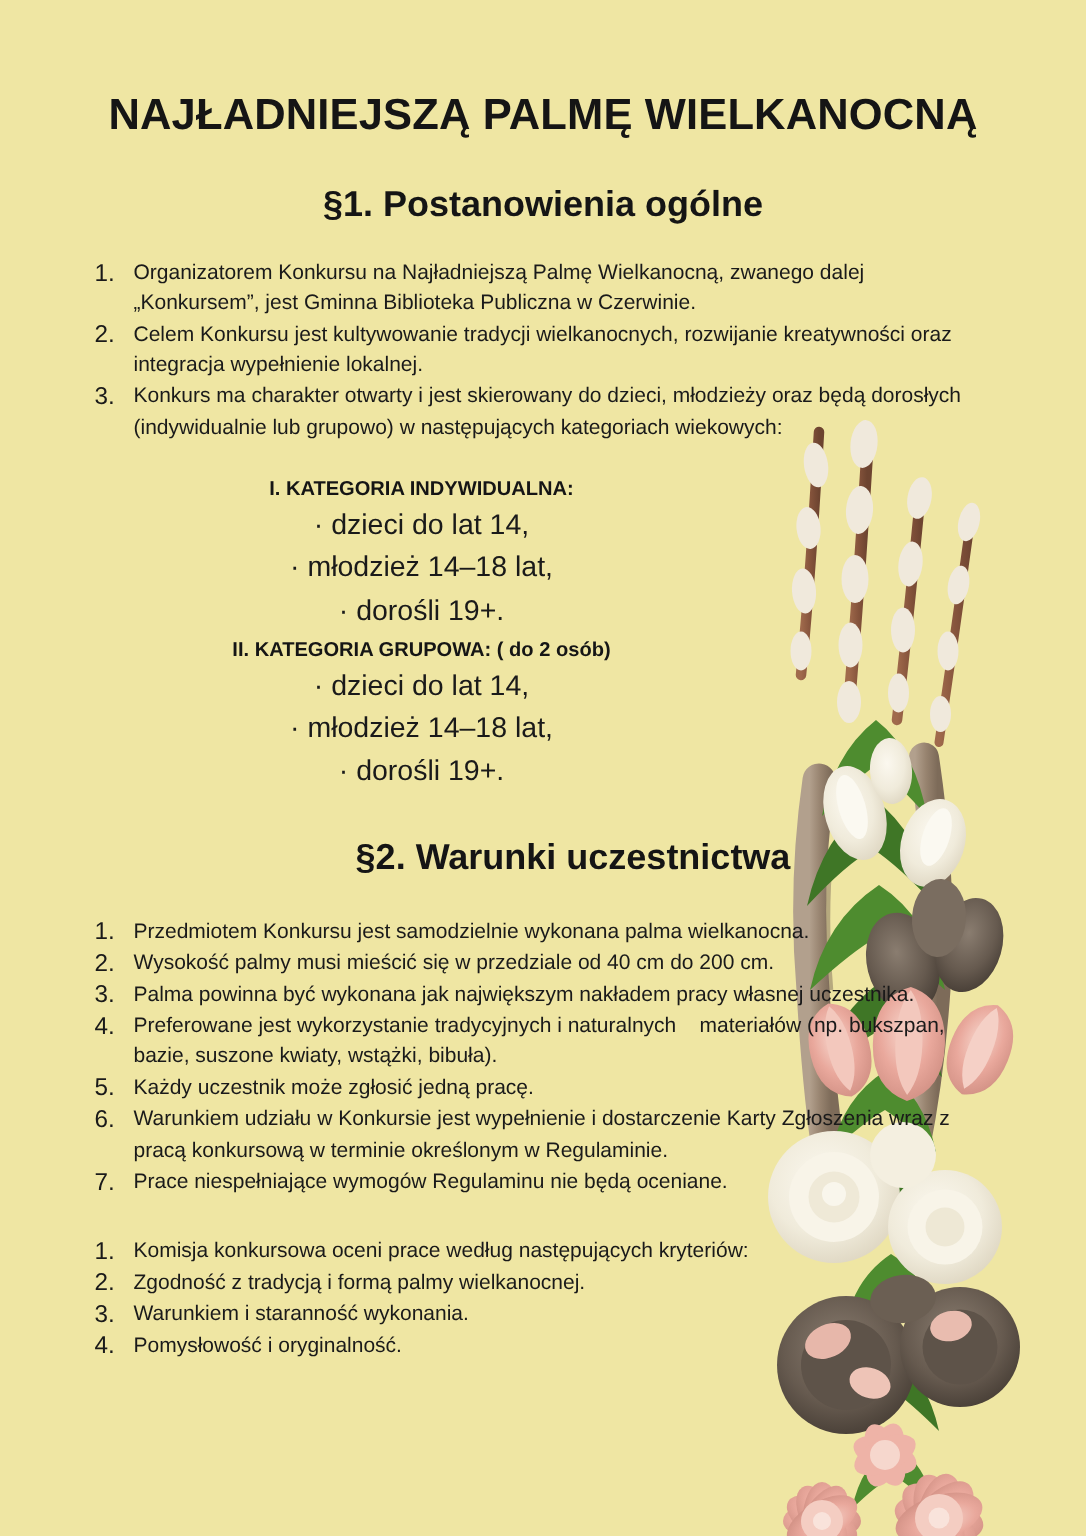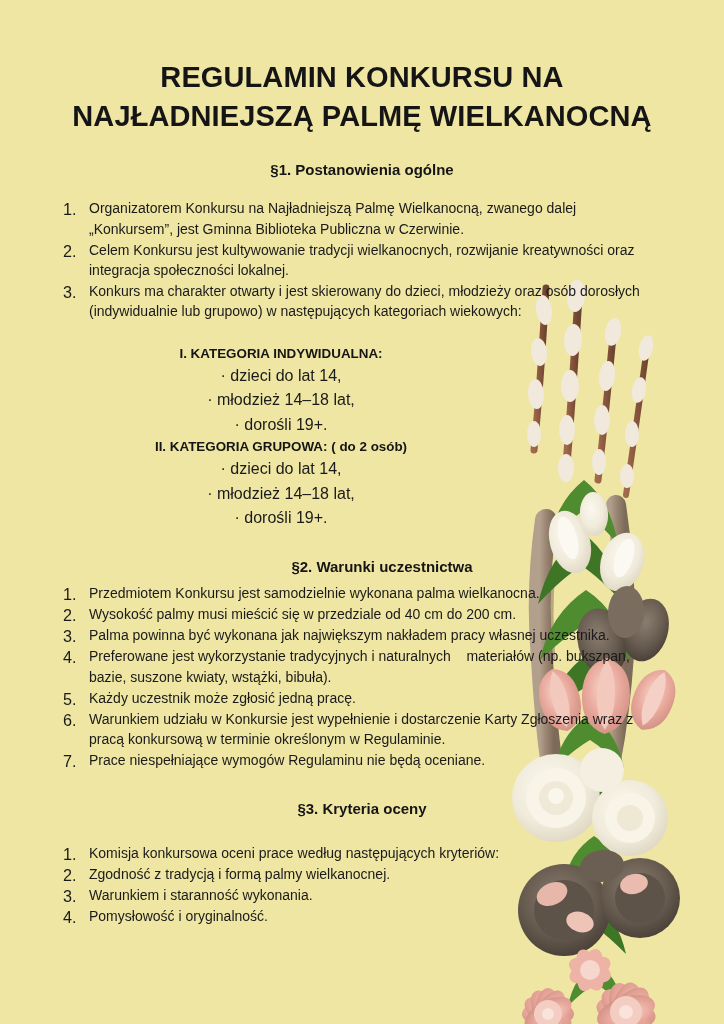--- a/index.html
+++ b/index.html
@@ -42,21 +42,21 @@
   .title-line {
     font-size: 29px;
     font-weight: bold;
     line-height: 1.33;
     letter-spacing: 0.1px;
     color: #151515;
   }
 
   .section-heading {
     text-align: center;
-    font-size: 15px;
+    font-size: 24px;
     font-weight: bold;
     color: #151515;
   }
   #heading-1 { margin-top: 26px; }
   #heading-2 { margin-top: 28px; padding-left: 40px; }
   #heading-3 { margin-top: 30px; }
 
   ol.numlist {
     margin: 0;
     padding: 0;
@@ -75,38 +75,38 @@
   }
   ol.numlist > li::before {
     content: counter(item) ".";
     position: absolute;
     left: 1px;
     top: 0;
     font-size: 16.2px;
   }
 
   #list-1 { margin: 20px 0 0 62px; width: 600px; }
-  #list-2 { margin: 8px 0 0 62px; width: 600px; }
+  #list-2 { margin: 24px 0 0 62px; width: 600px; }
   #list-3 { margin: 26px 0 0 62px; width: 600px; }
 
   
   #categories {
     margin: 22px 0 12px 0;
     padding-left: 46px;
     text-align: center;
     width: 470px;
   }
   .cat-heading {
     font-size: 13.4px;
     font-weight: bold;
     line-height: 1.52;
     color: #151515;
   }
   .cat-item {
-    font-size: 16px;
+    font-size: 19px;
     line-height: 1.52;
     color: #1a1a1a;
   }
 </style>
 </head>
 <body>
 
 <div id="palm-decoration" aria-hidden="true">
   <svg viewBox="0 0 230 754" preserveAspectRatio="none">
     <defs>
@@ -267,29 +267,28 @@
         </g>
         <circle r="10" fill="#f6d7cd"></circle>
       </g>
     </g>
   </svg>
 </div>
 
 <div id="doc">
 
   <div class="title-block">
-    <div class="title-line">REGULAMIN KONKURSU NA</div>
     <div class="title-line">NAJŁADNIEJSZĄ PALMĘ WIELKANOCNĄ</div>
   </div>
 
   <div class="section-heading" id="heading-1">§1. Postanowienia ogólne</div>
   <ol class="numlist" id="list-1">
     <li>Organizatorem Konkursu na Najładniejszą Palmę Wielkanocną, zwanego dalej „Konkursem”, jest Gminna Biblioteka Publiczna w Czerwinie.</li>
-    <li>Celem Konkursu jest kultywowanie tradycji wielkanocnych, rozwijanie kreatywności oraz integracja społeczności lokalnej.</li>
-    <li>Konkurs ma charakter otwarty i jest skierowany do dzieci, młodzieży oraz osób dorosłych (indywidualnie lub grupowo) w następujących kategoriach wiekowych:</li>
+    <li>Celem Konkursu jest kultywowanie tradycji wielkanocnych, rozwijanie kreatywności oraz integracja wypełnienie lokalnej.</li>
+    <li>Konkurs ma charakter otwarty i jest skierowany do dzieci, młodzieży oraz będą dorosłych (indywidualnie lub grupowo) w następujących kategoriach wiekowych:</li>
   </ol>
 
   <div id="categories">
     <div class="cat-heading">I. KATEGORIA INDYWIDUALNA:</div>
     <div class="cat-item">· dzieci do lat 14,</div>
     <div class="cat-item">· młodzież 14–18 lat,</div>
     <div class="cat-item">· dorośli 19+.</div>
     <div class="cat-heading">II. KATEGORIA GRUPOWA: ( do 2 osób)</div>
     <div class="cat-item">· dzieci do lat 14,</div>
     <div class="cat-item">· młodzież 14–18 lat,</div>
@@ -300,21 +299,20 @@
   <ol class="numlist" id="list-2">
     <li>Przedmiotem Konkursu jest samodzielnie wykonana palma wielkanocna.</li>
     <li>Wysokość palmy musi mieścić się w przedziale od 40 cm do 200 cm.</li>
     <li>Palma powinna być wykonana jak największym nakładem pracy własnej uczestnika.</li>
     <li>Preferowane jest wykorzystanie tradycyjnych i naturalnych    materiałów (np. bukszpan, bazie, suszone kwiaty, wstążki, bibuła).</li>
     <li>Każdy uczestnik może zgłosić jedną pracę.</li>
     <li>Warunkiem udziału w Konkursie jest wypełnienie i dostarczenie Karty Zgłoszenia wraz z pracą konkursową w terminie określonym w Regulaminie.</li>
     <li>Prace niespełniające wymogów Regulaminu nie będą oceniane.</li>
   </ol>
 
-  <div class="section-heading" id="heading-3">§3. Kryteria oceny</div>
   <ol class="numlist" id="list-3">
     <li>Komisja konkursowa oceni prace według następujących kryteriów:</li>
     <li>Zgodność z tradycją i formą palmy wielkanocnej.</li>
     <li>Warunkiem i staranność wykonania.</li>
     <li>Pomysłowość i oryginalność.</li>
 
   </ol>
 
 </div>
 

